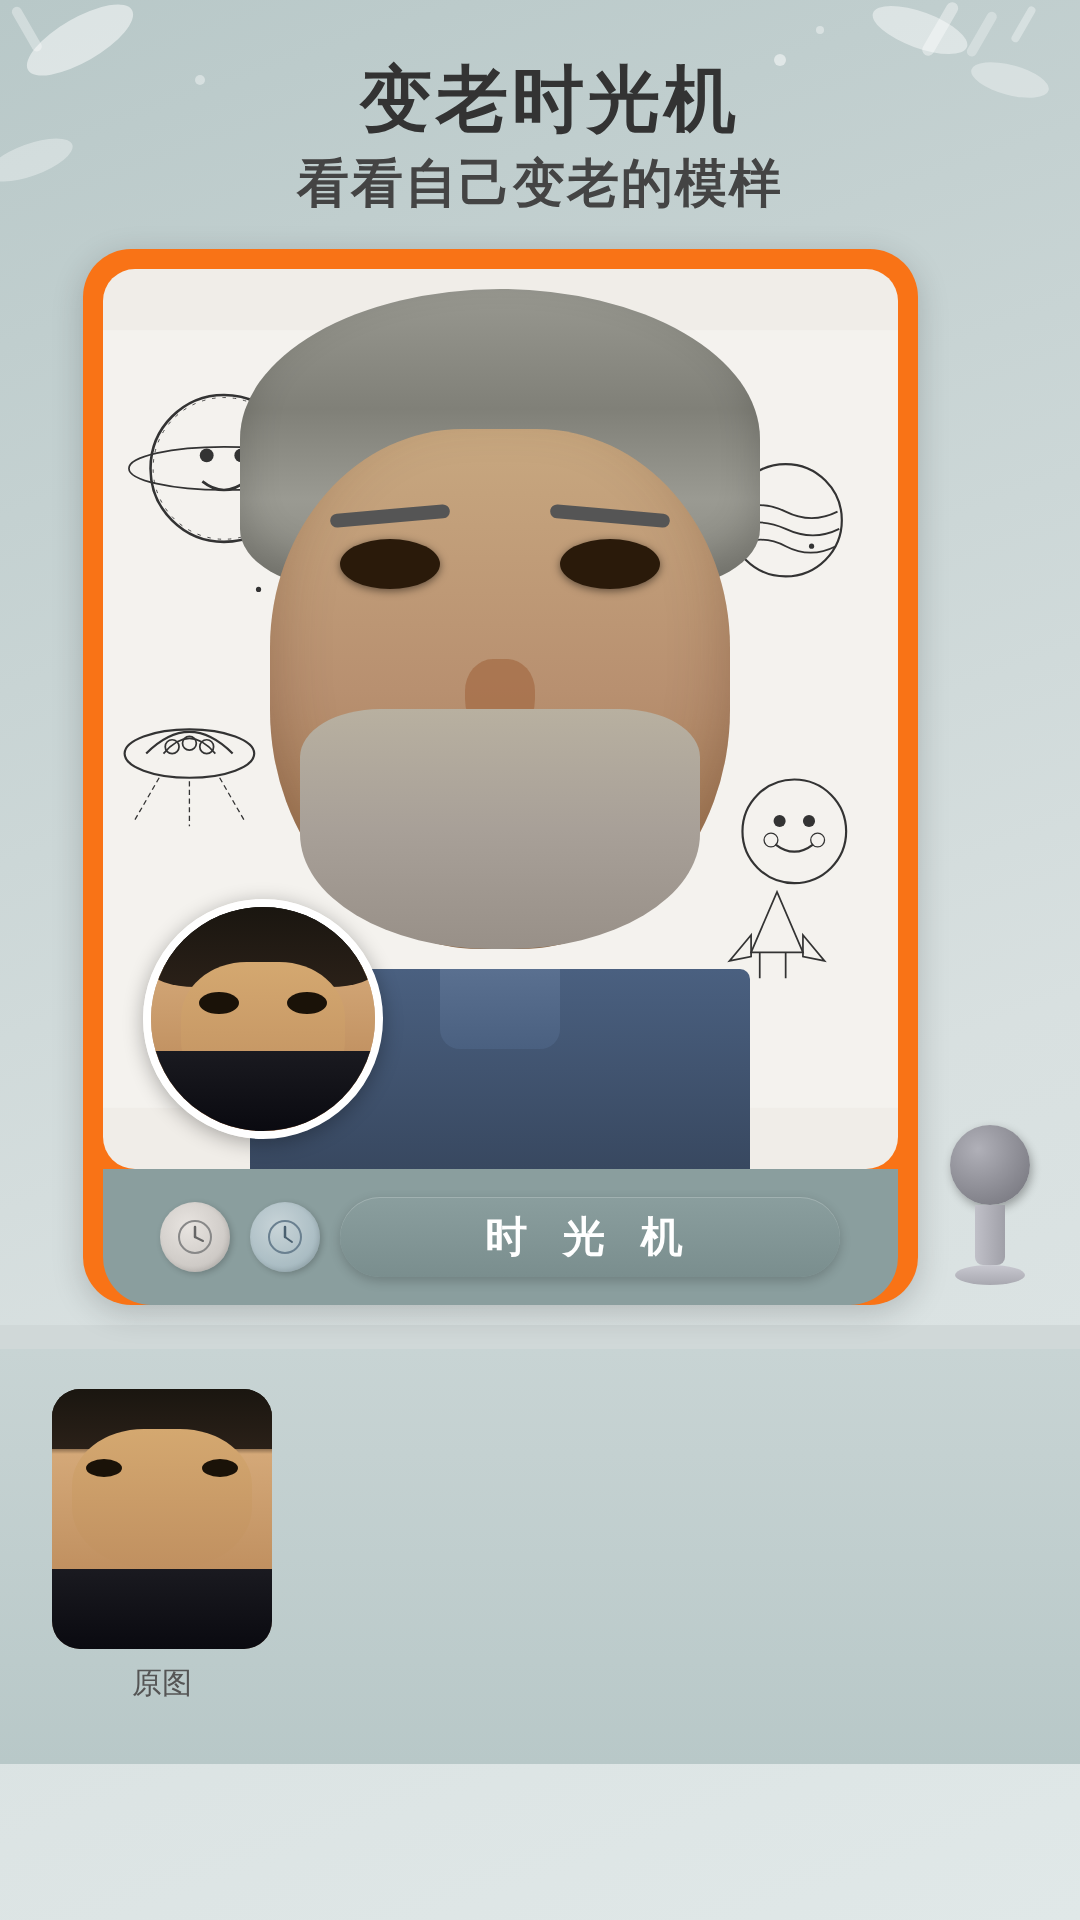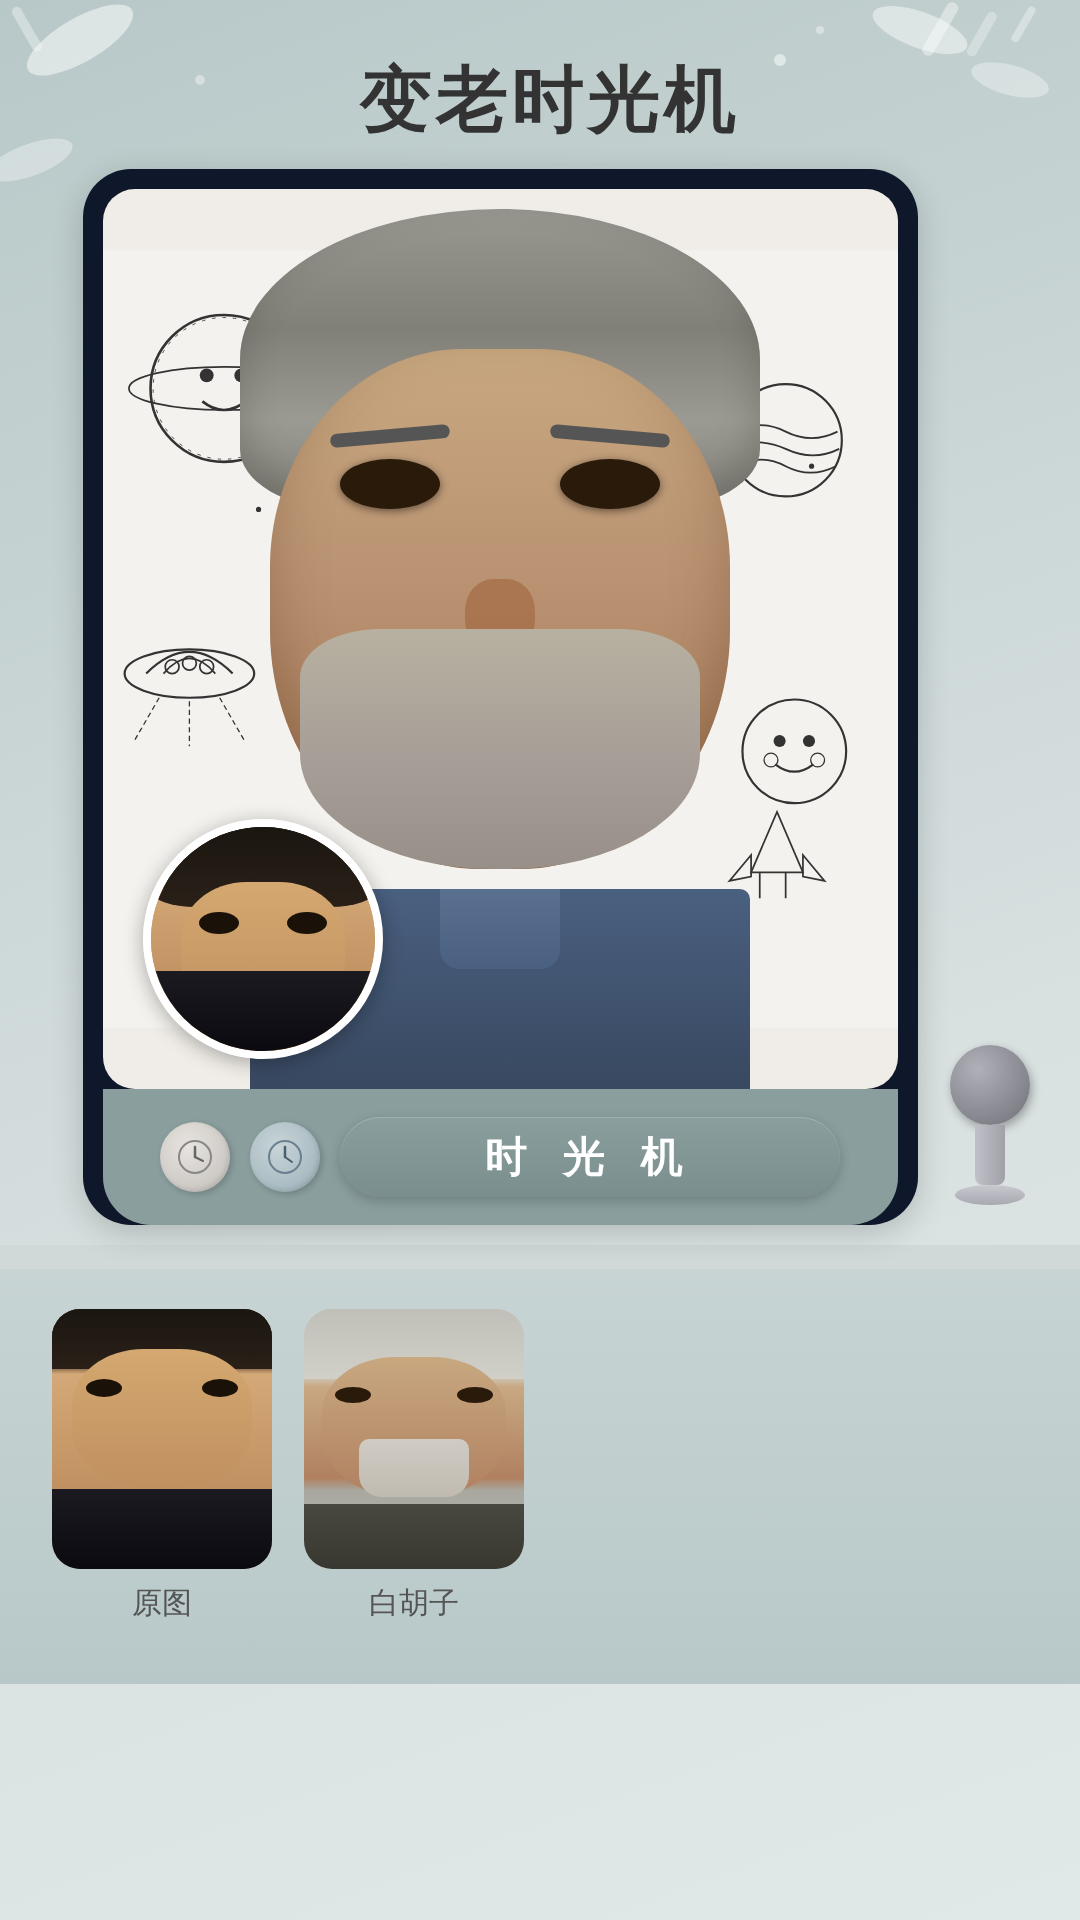--- a/index.html
+++ b/index.html
@@ -46,21 +46,21 @@
       font-weight: 700;
       color: #444;
       letter-spacing: 2px;
       margin-top: 10px;
     }
 
     
     .tv-frame {
       margin: 0 auto;
       width: 835px;
-      background: #0f172a;
+      background: #f97316;
       border-radius: 48px;
       padding: 20px 20px 0 20px;
       position: relative;
       box-shadow: 0 8px 32px rgba(0,0,0,0.18);
     }
 
     .tv-screen {
       width: 100%;
       height: 900px;
       background: #f0ede8;
@@ -261,20 +261,21 @@
     <rect x="950" y="0" width="12" height="60" rx="6" fill="rgba(255,255,255,0.4)" transform="rotate(30 950 0)"></rect>
     <rect x="990" y="10" width="10" height="50" rx="5" fill="rgba(255,255,255,0.3)" transform="rotate(30 990 10)"></rect>
     <rect x="1030" y="5" width="8" height="40" rx="4" fill="rgba(255,255,255,0.35)" transform="rotate(30 1030 5)"></rect>
 
     <rect x="10" y="10" width="10" height="50" rx="5" fill="rgba(255,255,255,0.35)" transform="rotate(-30 10 10)"></rect>
   </svg>
 </div>
 
 <div class="title-area">
   <div class="main-title">变老时光机</div>
+  <div class="sub-title">看看自己变老的模样</div>
 </div>
 
 <div style="position:relative; width:1020px; margin: 0 auto; padding-right:80px;">
   <div class="tv-frame">
 
     <div class="tv-screen">
 
       <svg class="doodle-svg" viewBox="0 0 920 900" xmlns="http://www.w3.org/2000/svg">
 
         <rect width="920" height="900" fill="#f4f2ee"></rect>
@@ -416,27 +417,15 @@
           <div style="position:absolute; top:30px; left:14px; width:36px; height:18px; background:#1a1208; border-radius:50%;"></div>
           <div style="position:absolute; top:30px; right:14px; width:36px; height:18px; background:#1a1208; border-radius:50%;"></div>
         </div>
         <div style="position:absolute; bottom:0; left:0; right:0; height:80px; background:linear-gradient(180deg,#1a1a20 0%,#0a0a10 100%); border-radius:0 0 20px 20px;"></div>
       </div>
       <span class="thumb-label">原图</span>
     </div>
 
 
 
-    <div class="thumb-item">
-      <div class="thumb-img thumb-img-4">
-        <div style="position:absolute; top:0; left:0; right:0; height:70px; background:linear-gradient(180deg,#c0c0b8 0%,#d0d0c8 100%); border-radius:20px 20px 0 0;"></div>
-        <div style="position:absolute; top:48px; left:18px; right:18px; height:140px; background:linear-gradient(180deg,#c8a880 0%,#b08060 100%); border-radius:40% 40% 44% 44%;">
-          <div style="position:absolute; top:30px; left:13px; width:36px; height:16px; background:#2a1a0a; border-radius:50%;"></div>
-          <div style="position:absolute; top:30px; right:13px; width:36px; height:16px; background:#2a1a0a; border-radius:50%;"></div>
-          <div style="position:absolute; bottom:0; left:50%; transform:translateX(-50%); width:110px; height:58px; background:linear-gradient(180deg,#d0ccc4 0%,#c0bab0 100%); border-radius:10px 10px 22px 22px;"></div>
-        </div>
-        <div style="position:absolute; bottom:0; left:0; right:0; height:65px; background:linear-gradient(180deg,#484840 0%,#383830 100%); border-radius:0 0 20px 20px;"></div>
-      </div>
-      <span class="thumb-label">白胡子</span>
-    </div>
 
   </div>
 </div>
 
 </body></html>

